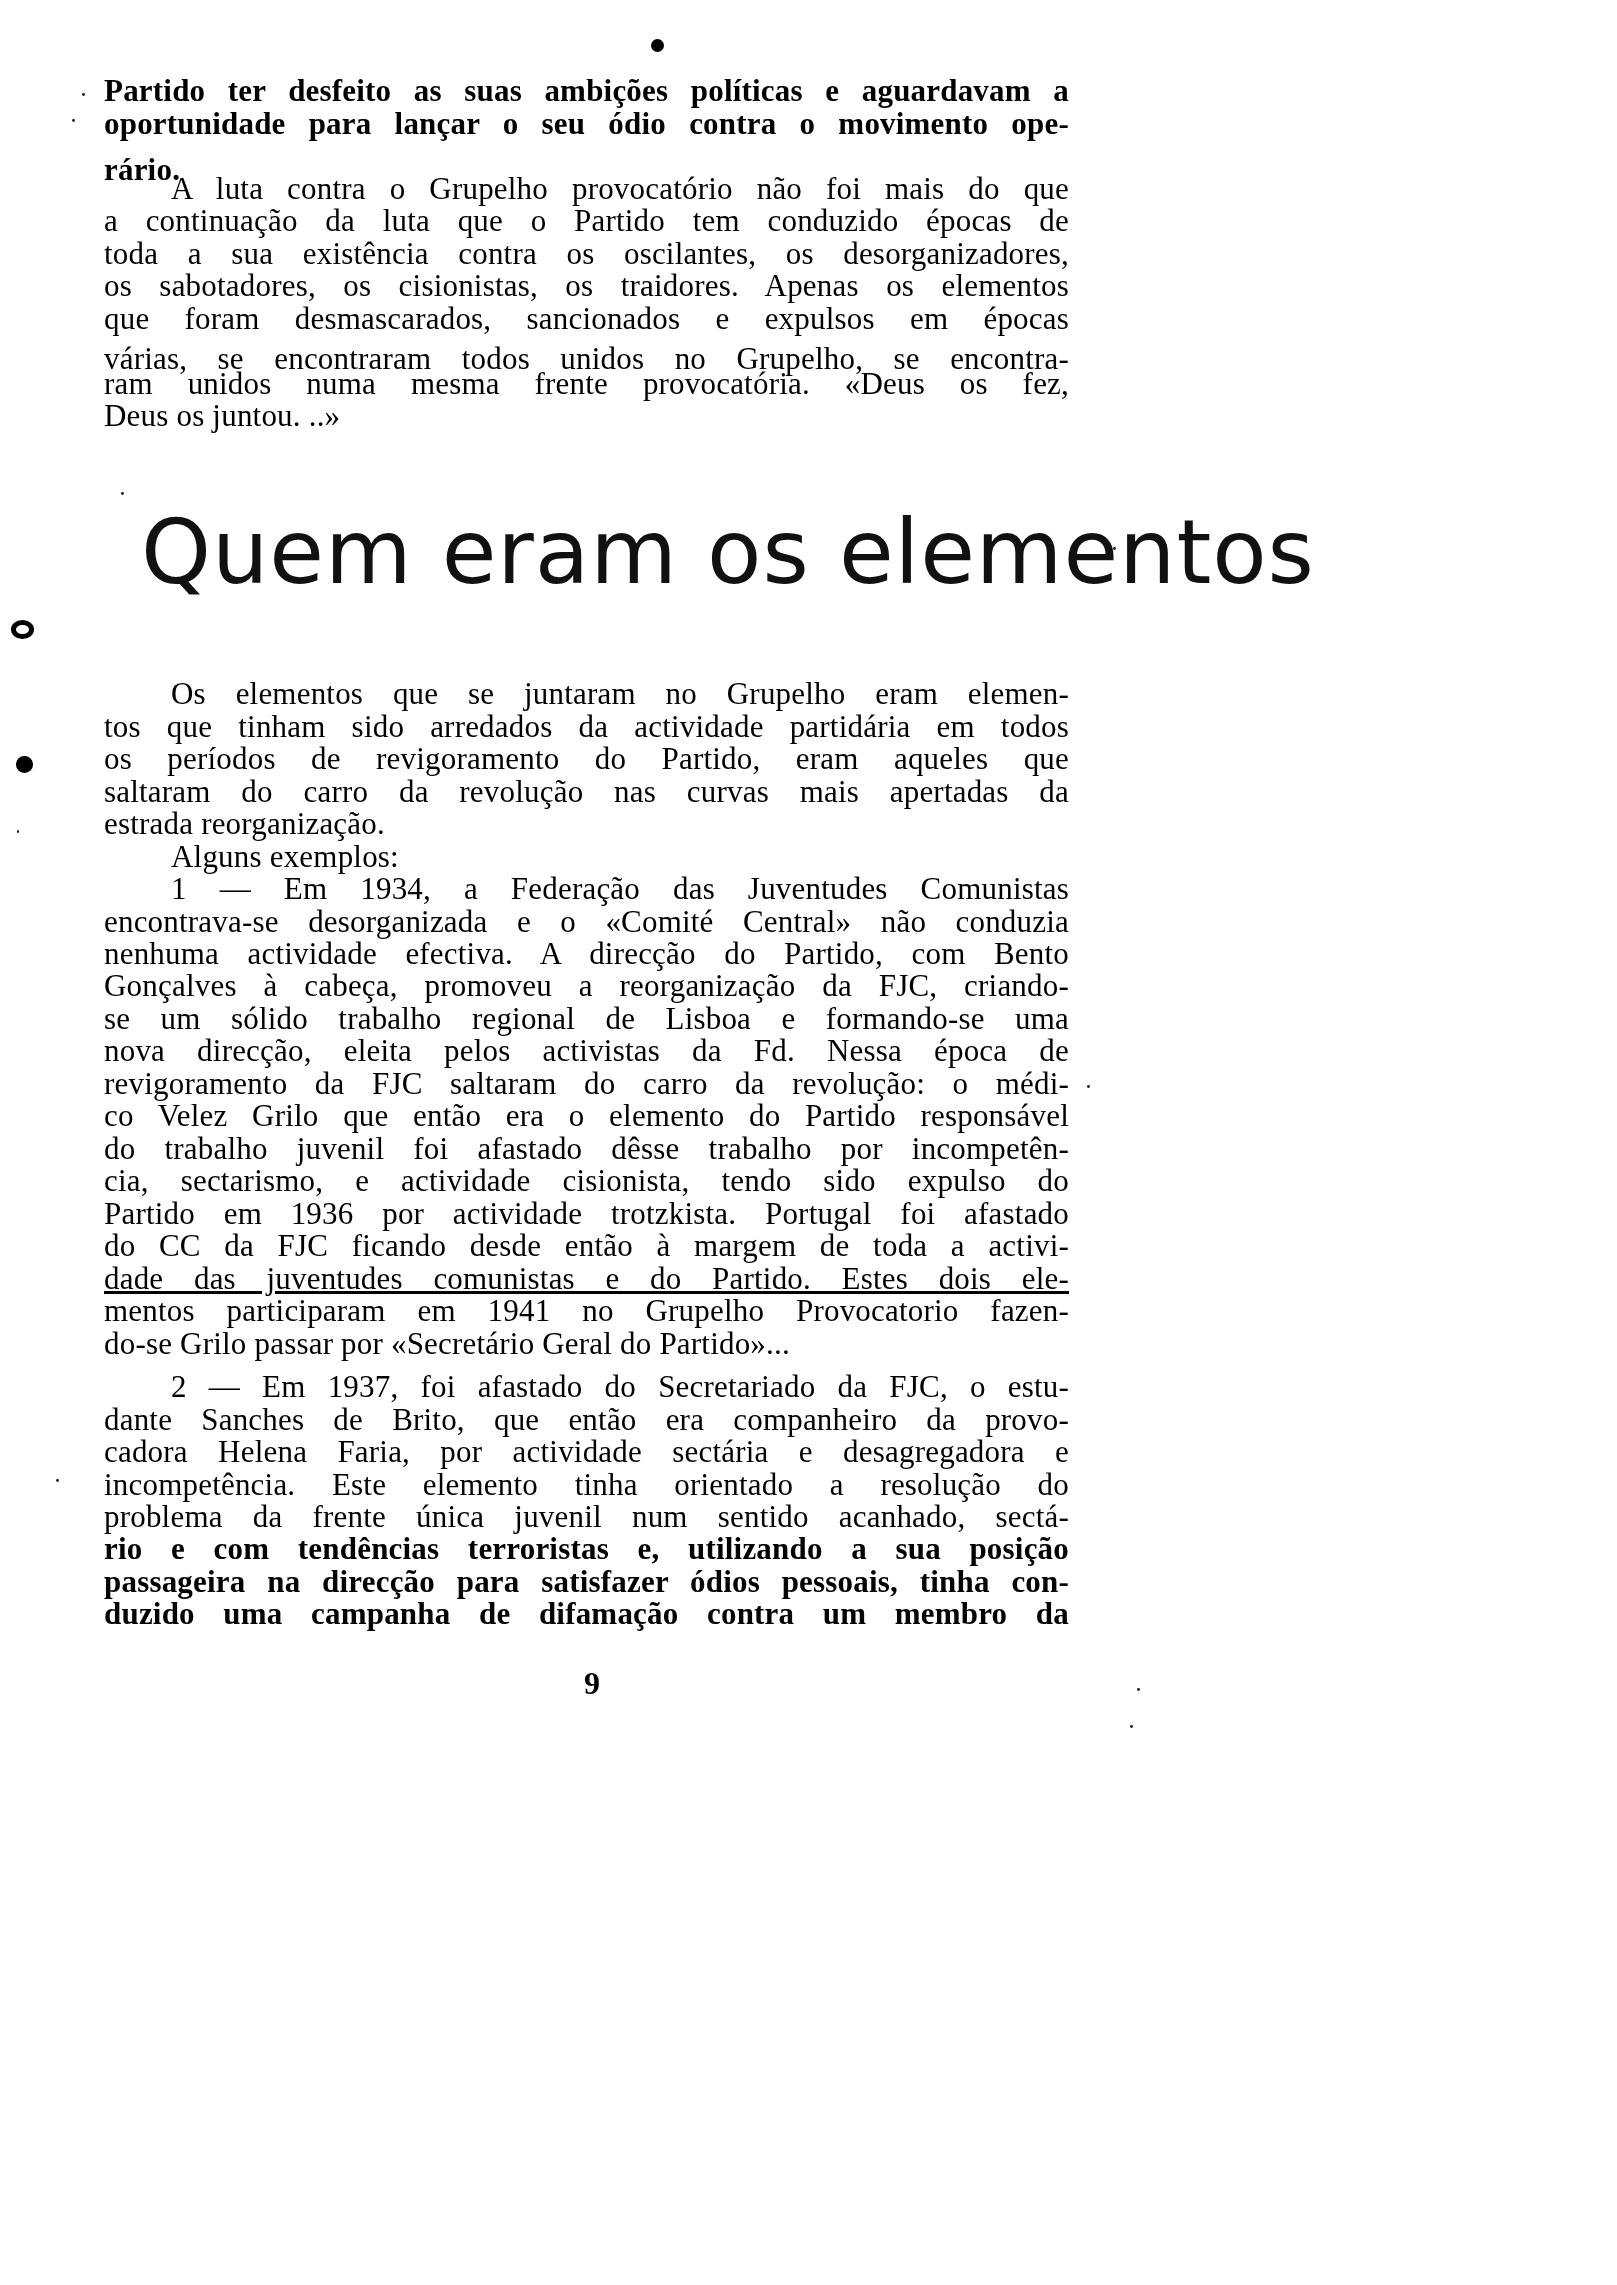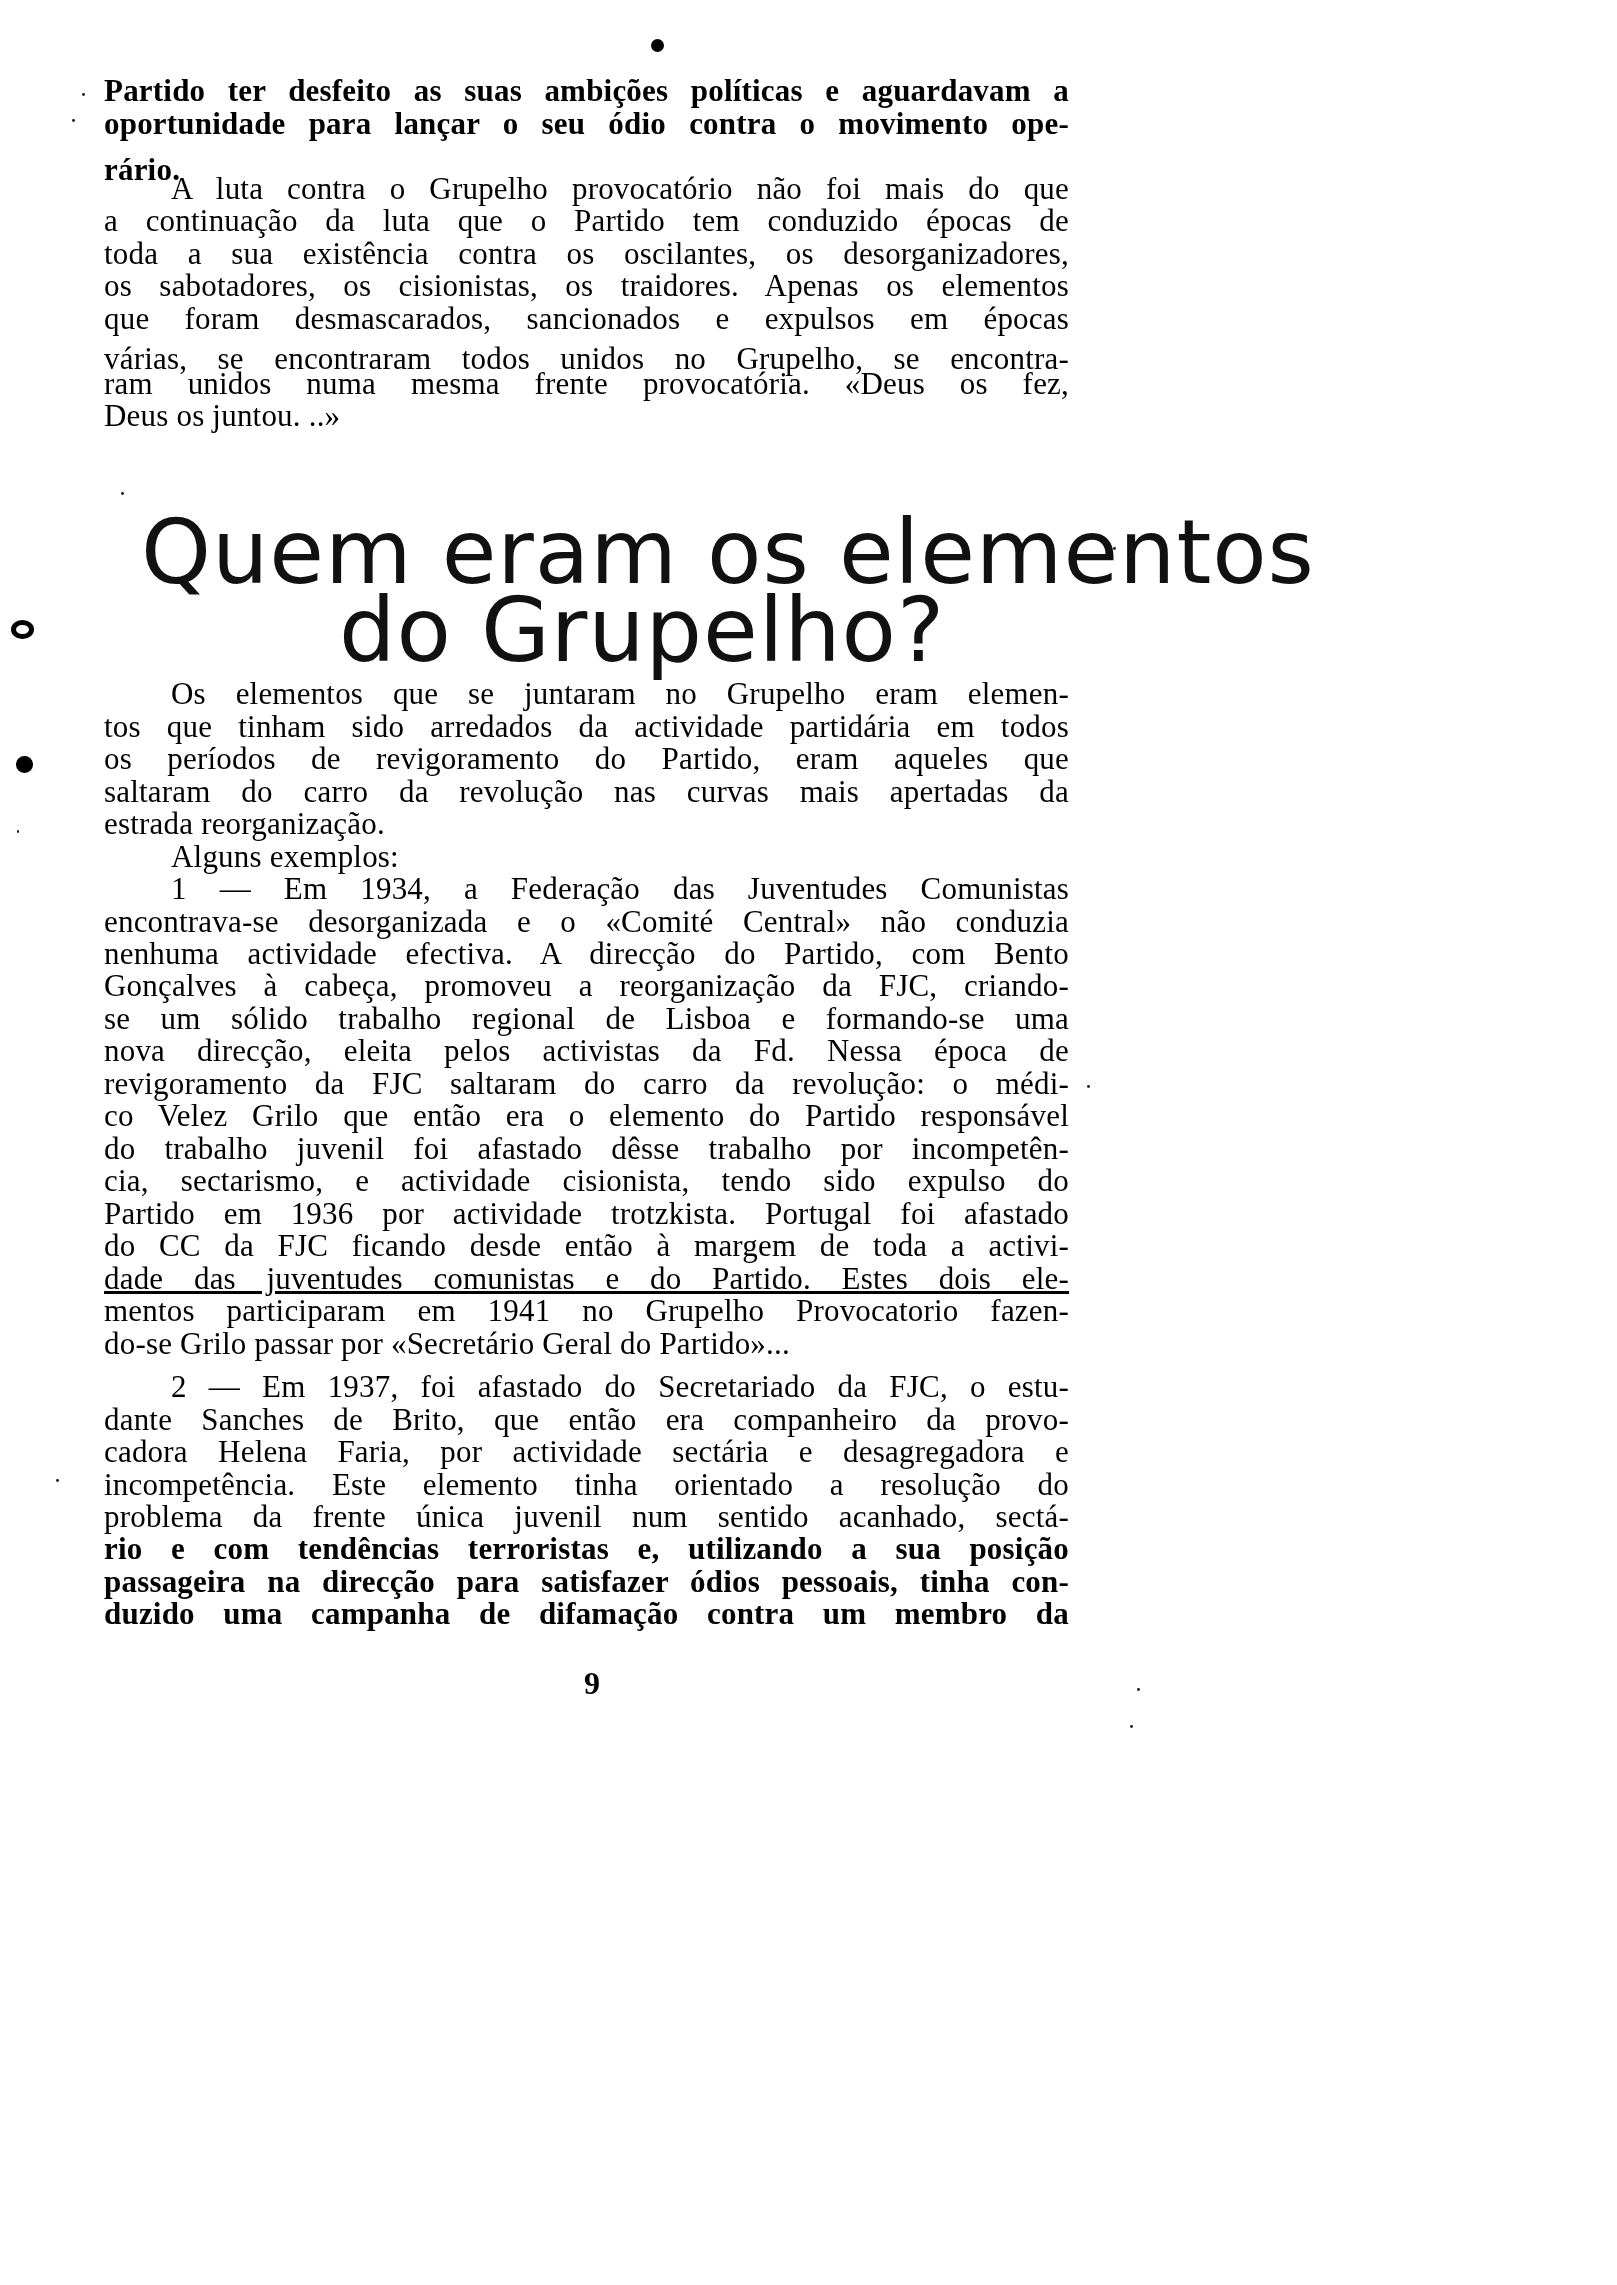--- a/index.html
+++ b/index.html
@@ -104,21 +104,20 @@
     <div class="line" style="top:202px;">a continuação da luta que o Partido tem conduzido épocas de</div>
     <div class="line" style="top:235px;">toda a sua existência contra os oscilantes, os desorganizadores,</div>
     <div class="line" style="top:267px;">os sabotadores, os cisionistas, os traidores. Apenas os elementos</div>
     <div class="line" style="top:300px;">que foram desmascarados, sancionados e expulsos em épocas</div>
     <div class="line" style="top:340px;">várias, se encontraram todos unidos no Grupelho, se encontra-</div>
     <div class="line" style="top:365px;">ram unidos numa mesma frente provocatória. «Deus os fez,</div>
     <div class="line last" style="top:397px;">Deus os juntou. ..»</div>
   </div>
 
   <div class="heading" style="left:141px;top:506px;">Quem eram os elementos</div>
-  <div class="heading" style="left:339px;top:584px;">do Grupelho?</div>
 
   <div class="column" style="top:0;">
 
     <div class="line indent" style="top:675px;">Os elementos que se juntaram no Grupelho eram elemen-</div>
     <div class="line" style="top:708px;">tos que tinham sido arredados da actividade partidária em todos</div>
     <div class="line" style="top:740px;">os períodos de revigoramento do Partido, eram aqueles que</div>
     <div class="line" style="top:773px;">saltaram do carro da revolução nas curvas mais apertadas da</div>
     <div class="line last" style="top:805px;">estrada reorganização.</div>
 
     <div class="line indent last" style="top:838px;">Alguns exemplos:</div>

